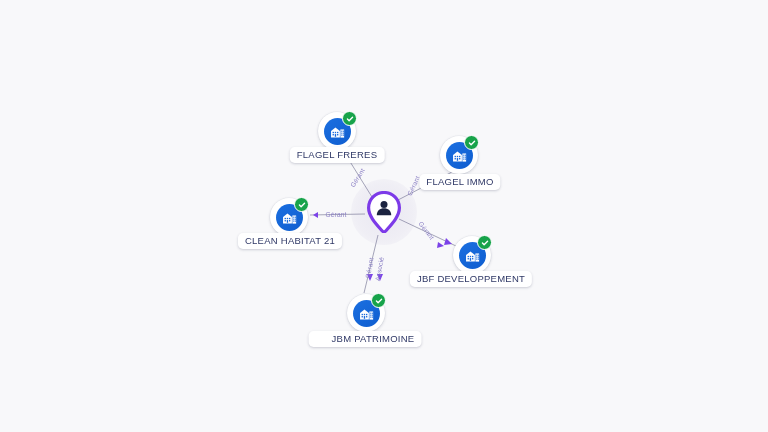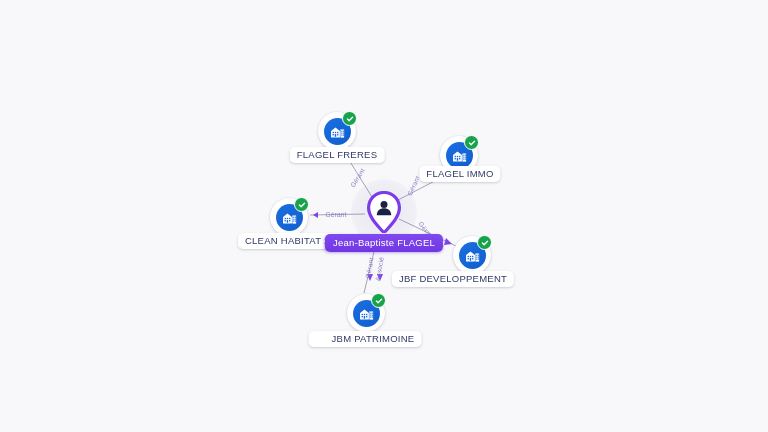--- a/index.html
+++ b/index.html
@@ -212,21 +212,21 @@
               <rect x="9.4" y="13.0" width="1.6" height="1.6" fill="#1668dc"></rect>
             </svg>
           </div>
           <div class="verified-badge">
             <svg width="8" height="8" viewBox="0 0 10 10">
               <path d="M1.8 5.1 L3.9 7.2 L8.2 2.9" stroke="#ffffff" stroke-width="1.7" fill="none" stroke-linecap="round" stroke-linejoin="round"></path>
             </svg>
           </div>
         </div>
       </div>
-      <div class="node-label" style="left: 460px; top: 166px;">FLAGEL IMMO</div>
+      <div class="node-label" style="left: 460px; top: 174px;">FLAGEL IMMO</div>
       <div class="node" style="left: 289px; top: 217px;">
         <div class="node-circle">
           <div class="node-inner">
             <svg width="17" height="17" viewBox="0 0 20 20">
               <path d="M2.4 17.2 L2.4 9.3 L7.6 5.3 L12.8 9.3 L12.8 17.2 Z" fill="#ffffff"></path>
               <path d="M13.4 17.2 L13.4 7.6 L17.8 7.6 L17.8 17.2 Z" fill="#ffffff"></path>
               <rect x="14.4" y="9.0" width="1.3" height="1.3" fill="#1668dc"></rect>
               <rect x="16.3" y="9.0" width="1.3" height="1.3" fill="#1668dc"></rect>
               <rect x="14.4" y="11.3" width="1.3" height="1.3" fill="#1668dc"></rect>
               <rect x="16.3" y="11.3" width="1.3" height="1.3" fill="#1668dc"></rect>
@@ -268,21 +268,21 @@
               <rect x="9.4" y="13.0" width="1.6" height="1.6" fill="#1668dc"></rect>
             </svg>
           </div>
           <div class="verified-badge">
             <svg width="8" height="8" viewBox="0 0 10 10">
               <path d="M1.8 5.1 L3.9 7.2 L8.2 2.9" stroke="#ffffff" stroke-width="1.7" fill="none" stroke-linecap="round" stroke-linejoin="round"></path>
             </svg>
           </div>
         </div>
       </div>
-      <div class="node-label" style="left: 453px; top: 271px;">JBF DEVELOPPEMENT</div>
+      <div class="node-label" style="left: 471px; top: 271px;">JBF DEVELOPPEMENT</div>
       <div class="node" style="left: 366px; top: 313px;">
         <div class="node-circle">
           <div class="node-inner">
             <svg width="17" height="17" viewBox="0 0 20 20">
               <path d="M2.4 17.2 L2.4 9.3 L7.6 5.3 L12.8 9.3 L12.8 17.2 Z" fill="#ffffff"></path>
               <path d="M13.4 17.2 L13.4 7.6 L17.8 7.6 L17.8 17.2 Z" fill="#ffffff"></path>
               <rect x="14.4" y="9.0" width="1.3" height="1.3" fill="#1668dc"></rect>
               <rect x="16.3" y="9.0" width="1.3" height="1.3" fill="#1668dc"></rect>
               <rect x="14.4" y="11.3" width="1.3" height="1.3" fill="#1668dc"></rect>
               <rect x="16.3" y="11.3" width="1.3" height="1.3" fill="#1668dc"></rect>
@@ -310,15 +310,14 @@
     <div class="person-halo"></div>
     <div class="pin">
       <svg width="34" height="42" viewBox="0 0 34 42">
         <path d="M17 1.5 C8.4 1.5 1.6 8.3 1.6 16.8 C1.6 25.5 9.6 33.5 15.3 40.0 C16.2 41.0 17.8 41.0 18.7 40.0 C24.4 33.5 32.4 25.5 32.4 16.8 C32.4 8.3 25.6 1.5 17 1.5 Z" fill="#ffffff" stroke="#7c3ae8" stroke-width="3.2"></path>
         <circle cx="17" cy="13.4" r="3.5" fill="#1b2340"></circle>
         <path d="M9.8 24.2 C9.8 19.7 13.0 17.3 17 17.3 C21.0 17.3 24.2 19.7 24.2 24.2 Z" fill="#1b2340"></path>
       </svg>
     </div>
   </div>
 
-  <div class="node-label person" id="person-label" style="left: 384px; top: 234px;">Jean-Baptiste FLAGEL</div>
 
 </div>
 
 </body></html>

